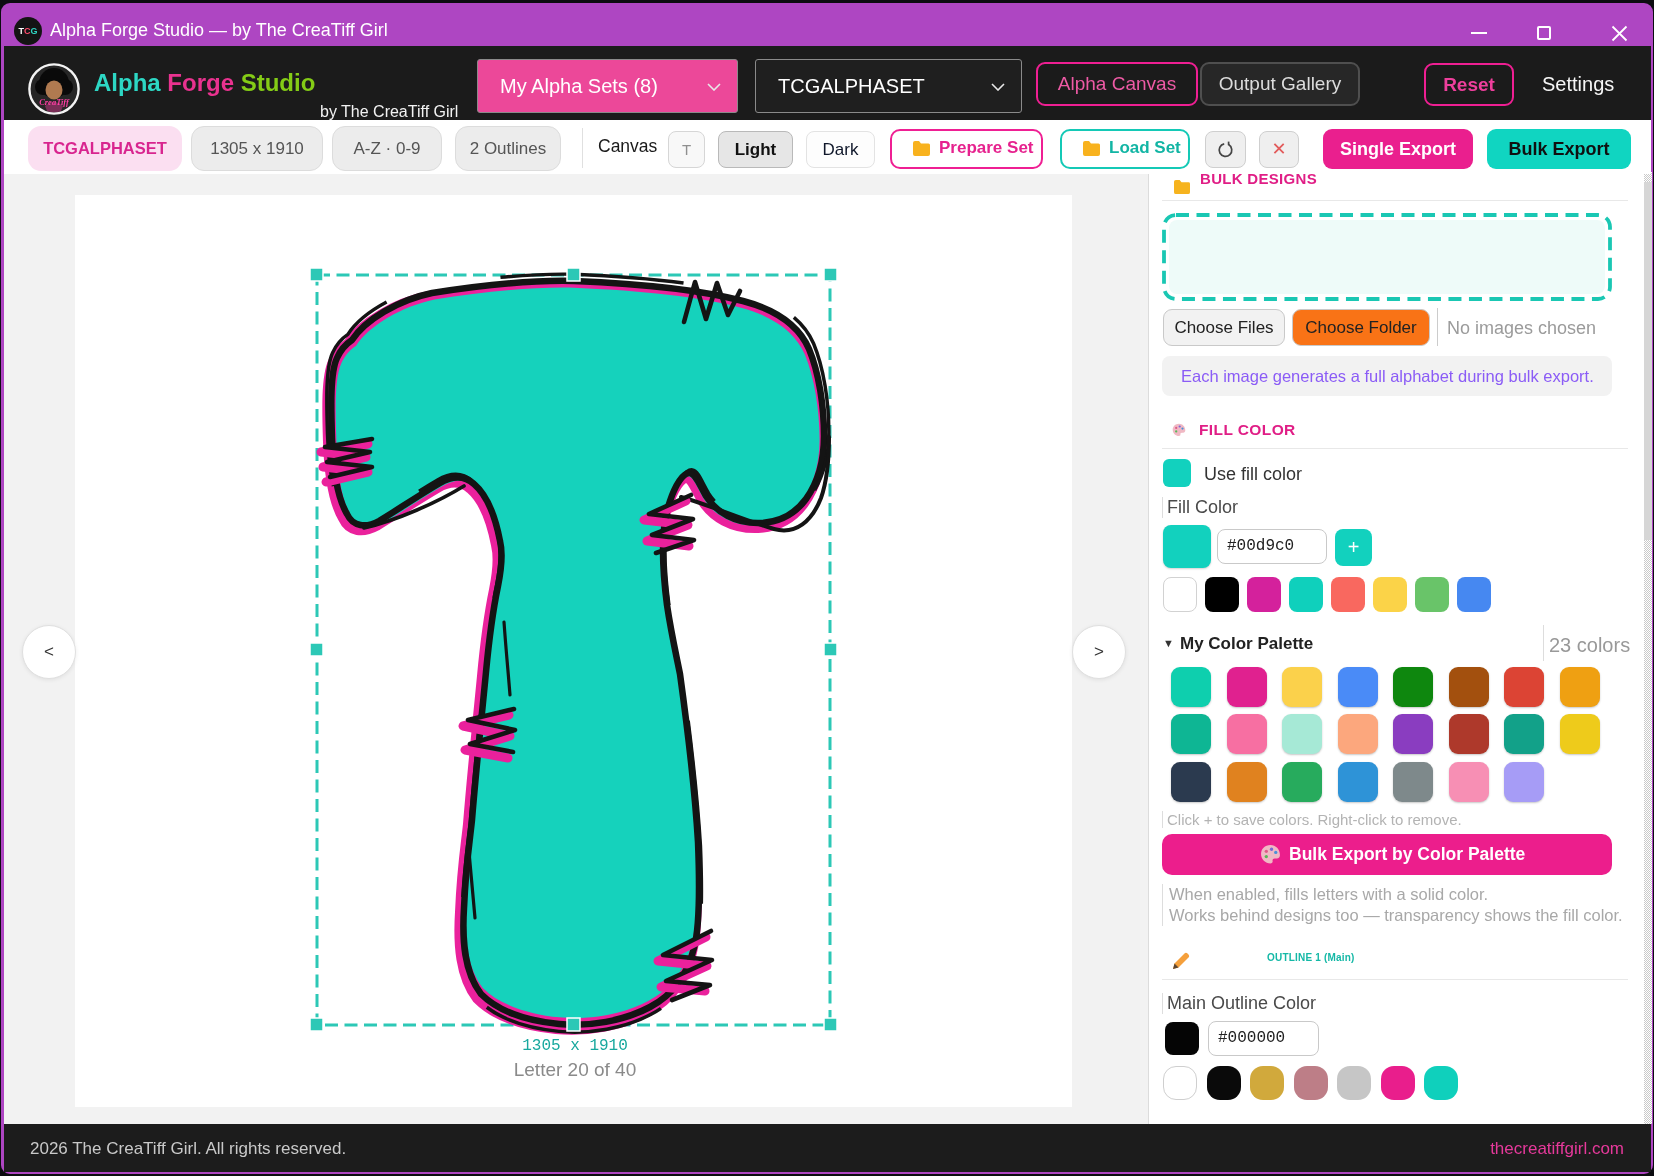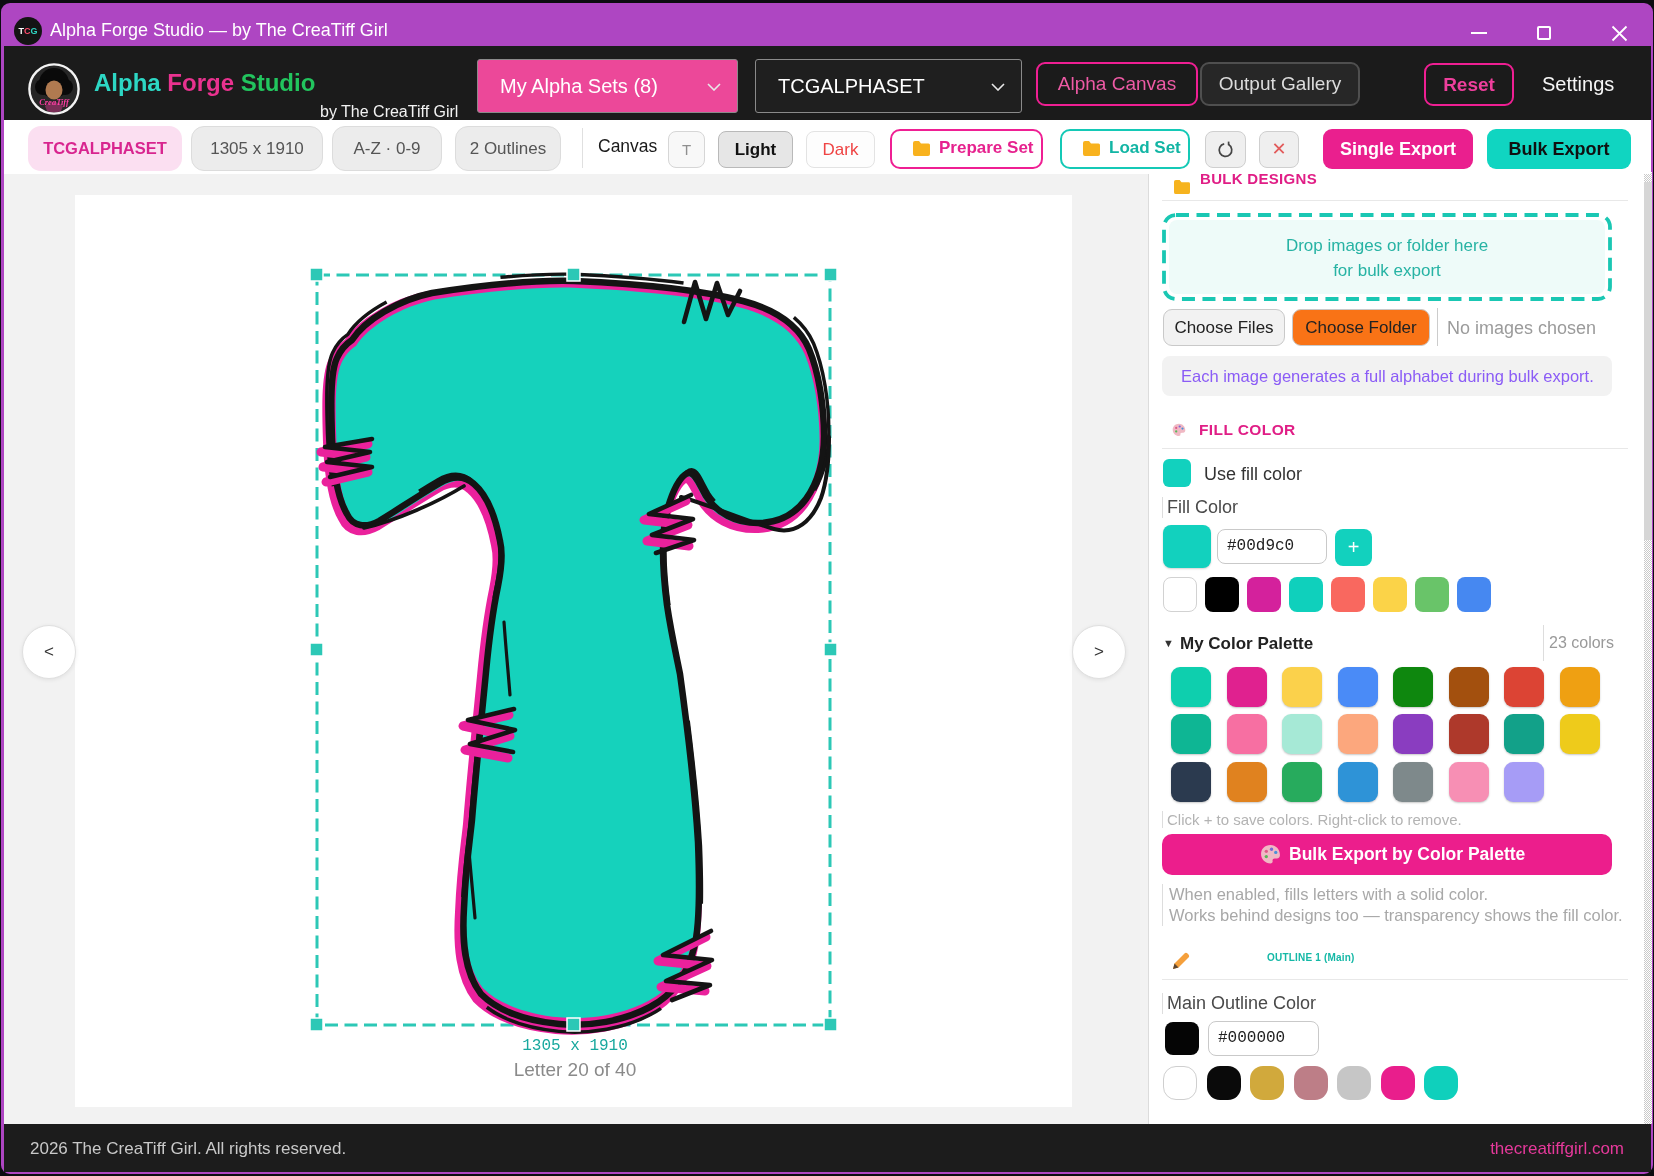--- a/index.html
+++ b/index.html
@@ -37,21 +37,21 @@
     <circle cx="26" cy="26" r="25" fill="#262626"></circle>
     <circle cx="26" cy="20" r="15" fill="#0a0a0a"></circle>
     <circle cx="15" cy="24" r="8" fill="#0a0a0a"></circle>
     <circle cx="37" cy="24" r="8" fill="#0a0a0a"></circle>
     <ellipse cx="26" cy="27" rx="8.5" ry="9.5" fill="#b07a50"></ellipse>
     <path d="M17 43 Q26 35 35 43 L33 48 Q26 51 19 48 Z" fill="#7a2e57"></path>
     <circle cx="26" cy="26" r="24.6" fill="none" stroke="#f3f3f3" stroke-width="2.4"></circle>
     <text x="26" y="42" font-size="8.5" fill="#ff3fa4" text-anchor="middle" font-style="italic" font-weight="bold" font-family="Liberation Serif,serif">CreaTiff</text>
   </svg>
   <div class="abs" style="left:90px;top:23px;font-size:24px;font-weight:bold;letter-spacing:0;">
-    <span style="color:#2dd7c4">Alpha</span> <span style="color:#e9328f">Forge</span> <span style="color:#22c55e">Studio</span>
+    <span style="color:#2dd7c4">Alpha</span> <span style="color:#e9328f">Forge</span> <span style="color:#84cc16">Studio</span>
   </div>
   <div class="abs" style="left:316px;top:29px;color:#f2f2f2;font-size:16px;margin-top:28px;">by The CreaTiff Girl</div>
 
   <div class="abs" style="left:473px;top:13px;width:261px;height:54px;background:#ec4899;border:1px solid #8a8a8a;border-radius:3px;color:#fff;font-size:20px;line-height:52px;padding-left:22px;">My Alpha Sets (8)
     <svg style="position:absolute;right:16px;top:23px" width="14" height="8" viewBox="0 0 14 8">
         <path d="M1 1 L7 7 L13 1" fill="none" stroke="#e8e8e8" stroke-width="1.6"></path>
       </svg>
   </div>
   <div class="abs" style="left:751px;top:13px;width:267px;height:54px;background:#1f1f1f;border:1px solid #8a8a8a;border-radius:3px;color:#fff;font-size:20px;line-height:52px;padding-left:22px;">TCGALPHASET
     <svg style="position:absolute;right:16px;top:23px" width="14" height="8" viewBox="0 0 14 8">
@@ -65,21 +65,21 @@
 </div>
 <div id="toolbar">
   <div class="abs" style="left:24px;top:6px;width:154px;height:45px;background:#fbdff1;border-radius:13px;color:#d8258f;font-size:16.5px;font-weight:bold;line-height:45px;text-align:center;">TCGALPHASET</div>
   <div class="abs" style="left:187px;top:6px;width:132px;height:45px;background:#ececec;border:1px solid #dcdcdc;border-radius:13px;color:#555;font-size:17px;line-height:43px;text-align:center;">1305 x 1910</div>
   <div class="abs" style="left:328px;top:6px;width:110px;height:45px;background:#ececec;border:1px solid #dcdcdc;border-radius:13px;color:#555;font-size:17px;line-height:43px;text-align:center;">A-Z · 0-9</div>
   <div class="abs" style="left:451px;top:6px;width:106px;height:45px;background:#ececec;border:1px solid #dcdcdc;border-radius:13px;color:#555;font-size:17px;line-height:43px;text-align:center;">2 Outlines</div>
   <div class="abs" style="left:578px;top:8px;width:1px;height:40px;background:#e0e0e0;"></div>
   <div class="abs" style="left:594px;top:16px;color:#1a1a1a;font-size:17.5px;">Canvas</div>
   <div class="abs" style="left:664px;top:11px;width:37px;height:37px;background:#f8f8f8;border:1px solid #d6d6d6;border-radius:8px;color:#8f8f8f;font-size:15px;line-height:35px;text-align:center;">T</div>
   <div class="abs" style="left:714px;top:11px;width:75px;height:37px;background:#e6e6e6;border:1px solid #b9b9b9;border-radius:8px;color:#111;font-size:17px;font-weight:bold;line-height:35px;text-align:center;">Light</div>
-  <div class="abs" style="left:802px;top:11px;width:69px;height:37px;background:#fdfdfd;border:1px solid #e3e3e3;border-radius:8px;color:#ef4444;font-size:17px;line-height:35px;text-align:center;">Dark</div>
+  <div class="abs" style="left:802px;top:11px;width:69px;height:37px;background:#fdfdfd;border:1px solid #e3e3e3;border-radius:8px;color:#0f172a;font-size:17px;line-height:35px;text-align:center;">Dark</div>
   <div class="abs" style="left:886px;top:9px;width:153px;height:40px;background:#fff;border:2px solid #ef1f93;border-radius:10px;">
     <svg class="abs" style="left:20px;top:9px" width="19" height="17" viewBox="0 0 19 17">
         <path d="M1 3 Q1 1 3 1 L7 1 L9 3.5 L16.5 3.5 Q18 3.5 18 5 L18 14 Q18 16 16 16 L3 16 Q1 16 1 14 Z" fill="#f8b21e"></path>
       </svg>
     <span class="abs" style="left:47px;top:7px;color:#e6228e;font-size:17px;font-weight:bold;">Prepare Set</span>
   </div>
   <div class="abs" style="left:1056px;top:9px;width:130px;height:40px;background:#fff;border:2px solid #14c9b6;border-radius:10px;">
     <svg class="abs" style="left:20px;top:9px" width="19" height="17" viewBox="0 0 19 17">
         <path d="M1 3 Q1 1 3 1 L7 1 L9 3.5 L16.5 3.5 Q18 3.5 18 5 L18 14 Q18 16 16 16 L3 16 Q1 16 1 14 Z" fill="#f8b21e"></path>
       </svg>
@@ -184,21 +184,20 @@
 <svg class="abs" style="left:1172px;top:179px" width="20" height="16" viewBox="0 0 19 17">
     <path d="M1 3 Q1 1 3 1 L7 1 L9 3.5 L16.5 3.5 Q18 3.5 18 5 L18 14 Q18 16 16 16 L3 16 Q1 16 1 14 Z" fill="#f6b31e"></path>
   </svg>
 <div class="abs" style="left:1200px;top:170px;color:#e01e86;font-size:15px;font-weight:bold;letter-spacing:.3px;">BULK DESIGNS</div>
 <div class="abs" style="left:1162px;top:200px;width:466px;height:1px;background:#e8e8e8;"></div>
 <div class="abs" style="left:1162px;top:213px;width:450px;height:88px;">
   <div class="abs" style="left:7px;top:7px;right:7px;bottom:7px;background:#eefbf9;border-radius:8px;"></div>
   <svg class="abs" style="left:0;top:0" width="450" height="88">
       <rect x="2" y="2" width="446" height="84" rx="12" fill="none" stroke="#1ac7b3" stroke-width="3.8" stroke-dasharray="13 7.5"></rect>
     </svg>
-  <div class="abs" style="left:0;top:20px;width:450px;text-align:center;color:#27b3a4;font-size:17px;line-height:25px;">Drop images or folder here<br>for bulk export</div>
 </div>
 <div class="abs" style="left:1163px;top:309px;width:122px;height:37px;background:#f2f2f2;border:1px solid #c9c9c9;border-radius:9px;color:#222;font-size:17px;line-height:35px;text-align:center;">Choose Files</div>
 <div class="abs" style="left:1292px;top:309px;width:138px;height:37px;background:#f97316;border:1px solid #c9c9c9;border-radius:9px;color:#222;font-size:17px;line-height:35px;text-align:center;">Choose Folder</div>
 <div class="abs" style="left:1437px;top:308px;width:1px;height:38px;background:#cccccc;"></div>
 <div class="abs" style="left:1447px;top:318px;color:#9b9b9b;font-size:18px;">No images chosen</div>
 <div class="abs" style="left:1162px;top:356px;width:450px;height:40px;background:#f2f2f2;border-radius:8px;color:#8b5cf6;font-size:16.5px;line-height:40px;padding-left:19px;">Each image generates a full alphabet during bulk export.</div>
 
 <svg class="abs" style="left:1172px;top:423px" width="14" height="14" viewBox="0 0 20 20">
     <path d="M10 1 C4.5 1 1 5 1 9.5 C1 14.5 5 18.5 10 18.5 C11.5 18.5 12.3 17.5 12 16.2 C11.7 14.8 12.5 13.8 14 13.8 L16 13.8 C17.8 13.8 19 12.4 19 10.5 C19 5 15 1 10 1 Z" fill="#f0b9c4"></path>
     <circle cx="6" cy="7" r="1.6" fill="#e05a8a"></circle>
@@ -220,21 +219,21 @@
 <div class="abs" style="left:1247px;top:577px;width:34px;height:35px;background:#d4219c;border-radius:8px;"></div>
 <div class="abs" style="left:1289px;top:577px;width:34px;height:35px;background:#0fd0bc;border-radius:8px;"></div>
 <div class="abs" style="left:1331px;top:577px;width:34px;height:35px;background:#f9685f;border-radius:8px;"></div>
 <div class="abs" style="left:1373px;top:577px;width:34px;height:35px;background:#fbd348;border-radius:8px;"></div>
 <div class="abs" style="left:1415px;top:577px;width:34px;height:35px;background:#69c469;border-radius:8px;"></div>
 <div class="abs" style="left:1457px;top:577px;width:34px;height:35px;background:#4688f1;border-radius:8px;"></div>
 
 <div class="abs" style="left:1163px;top:637px;color:#333;font-size:11px;">▼</div>
 <div class="abs" style="left:1180px;top:634px;color:#222;font-size:17px;font-weight:bold;">My Color Palette</div>
 <div class="abs" style="left:1543px;top:625px;width:1px;height:36px;background:#ddd;"></div>
-<div class="abs" style="left:1549px;top:634px;color:#999;font-size:16px;">23 colors</div>
+<div class="abs" style="left:1549px;top:634px;color:#999;font-size:20px;">23 colors</div>
 <div id="pal">
   <div class="ps" style="left:1171px;top:667px;background:#0ecfae"></div>
   <div class="ps" style="left:1227px;top:667px;background:#e0218f"></div>
   <div class="ps" style="left:1282px;top:667px;background:#fbd14b"></div>
   <div class="ps" style="left:1338px;top:667px;background:#4a8bf7"></div>
   <div class="ps" style="left:1393px;top:667px;background:#0e870e"></div>
   <div class="ps" style="left:1449px;top:667px;background:#a3500e"></div>
   <div class="ps" style="left:1504px;top:667px;background:#dc4434"></div>
   <div class="ps" style="left:1560px;top:667px;background:#efa012"></div>
   <div class="ps" style="left:1171px;top:714px;background:#0eb694"></div>

